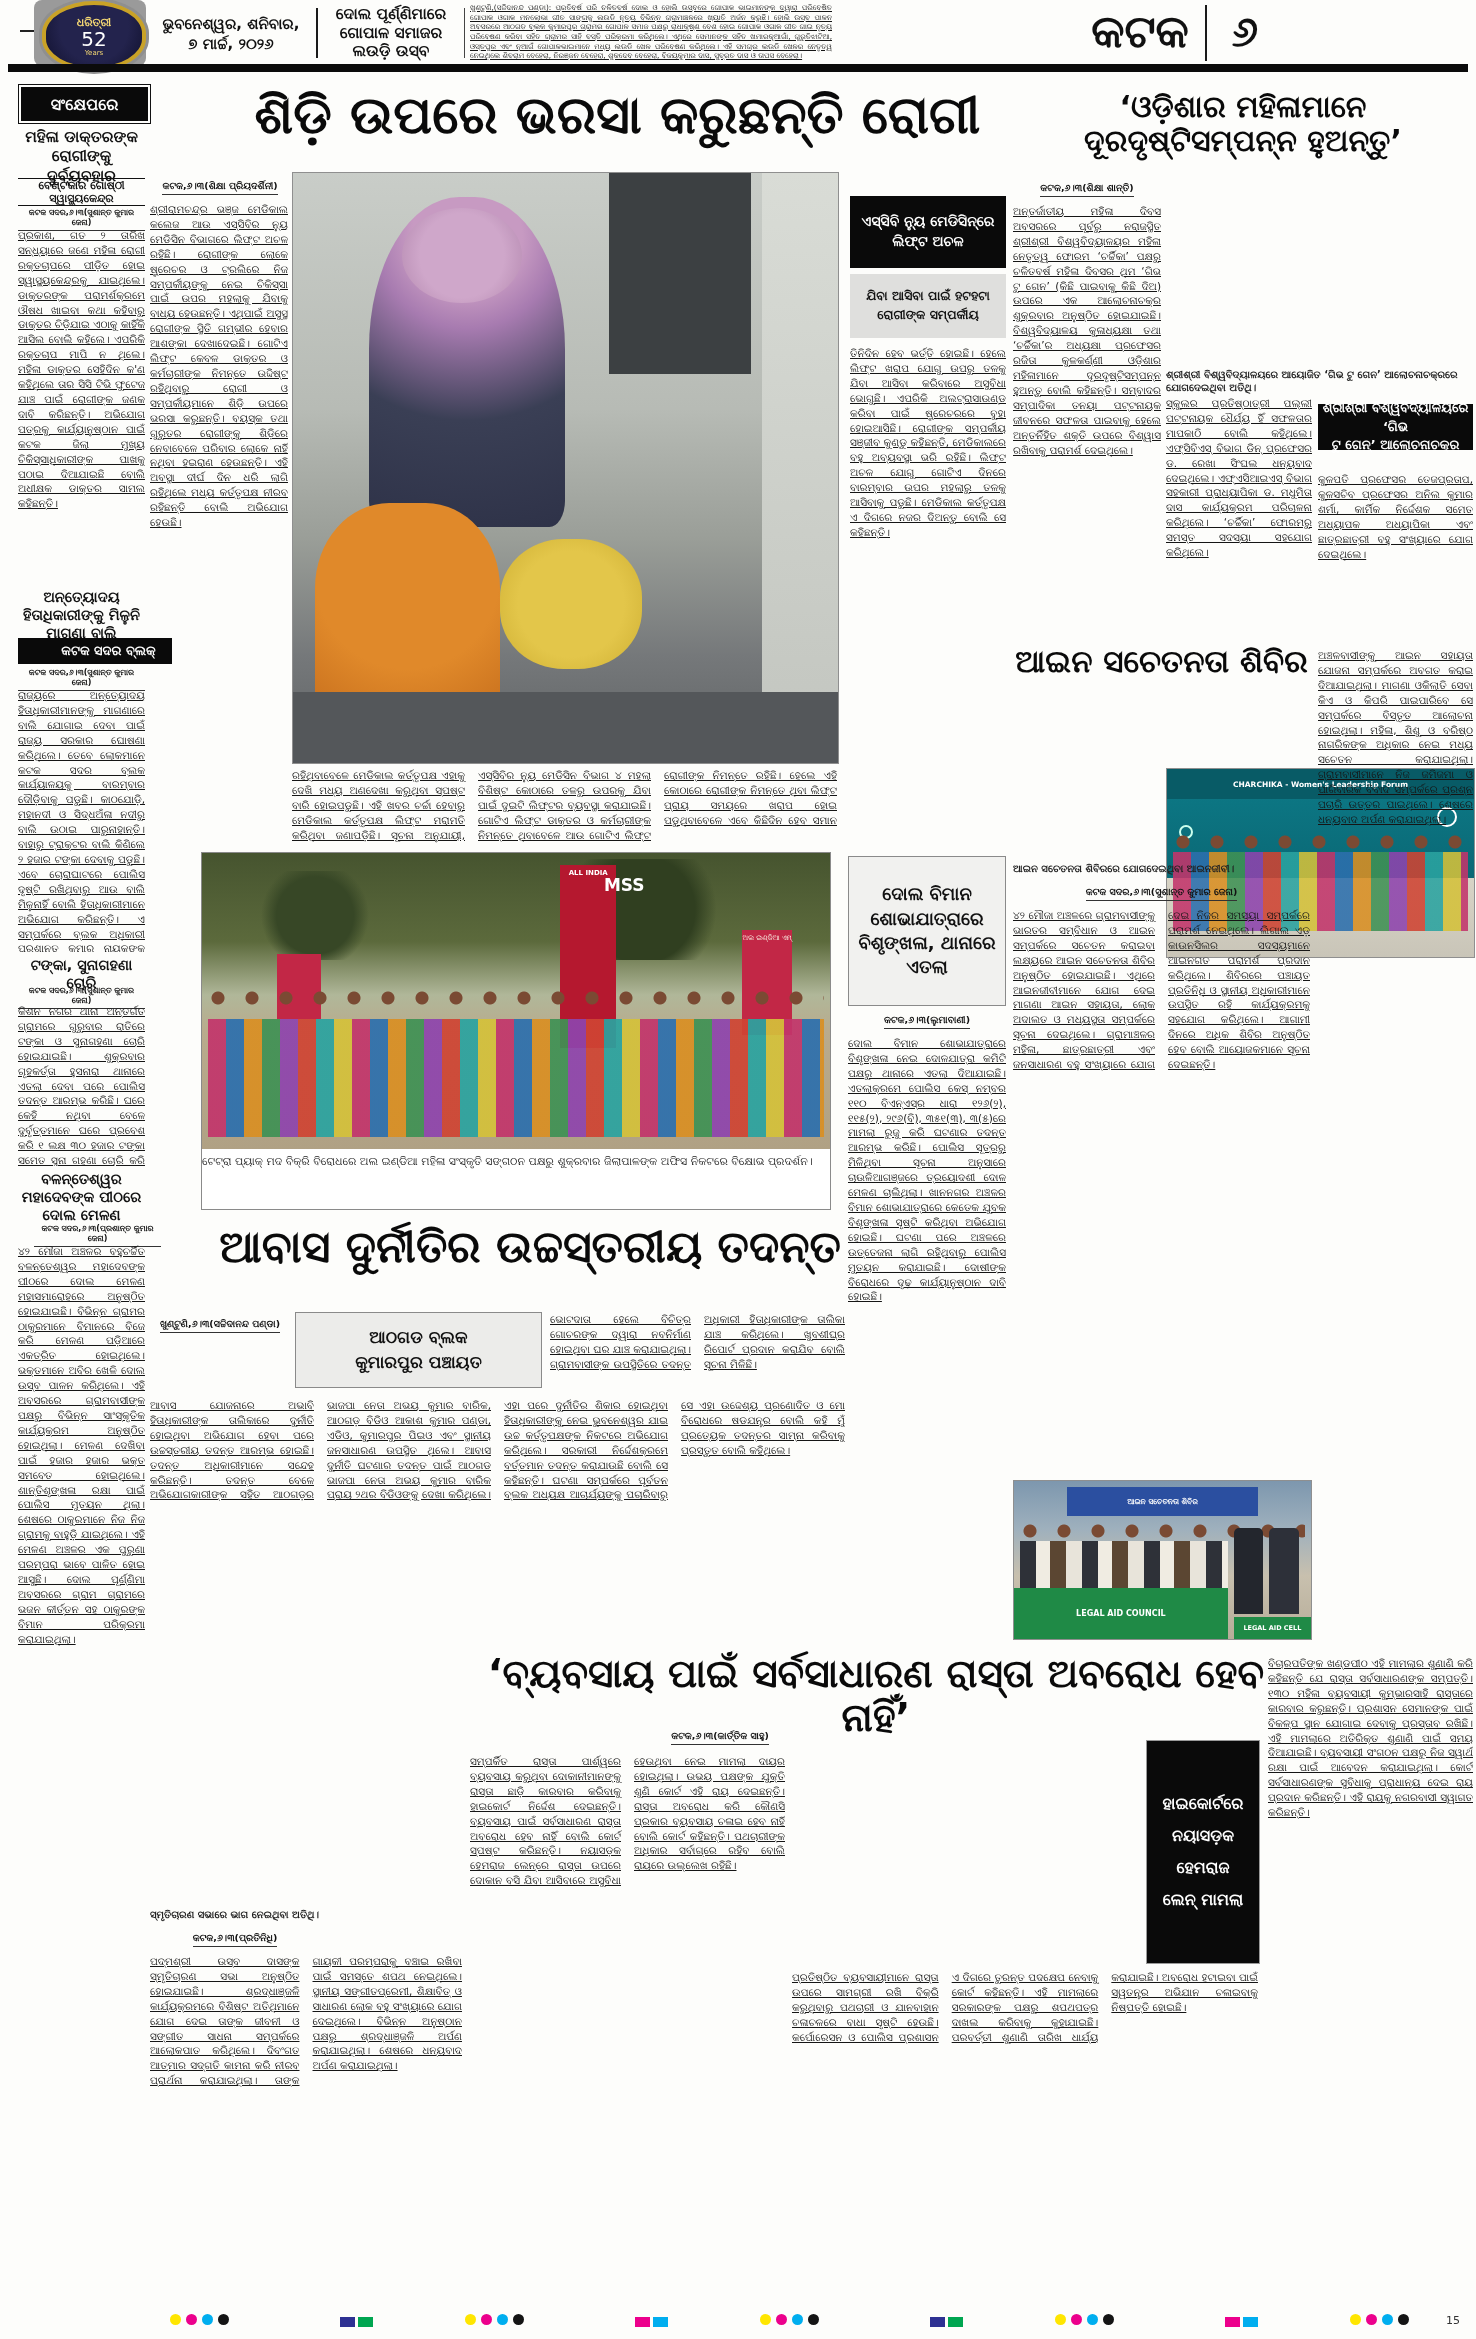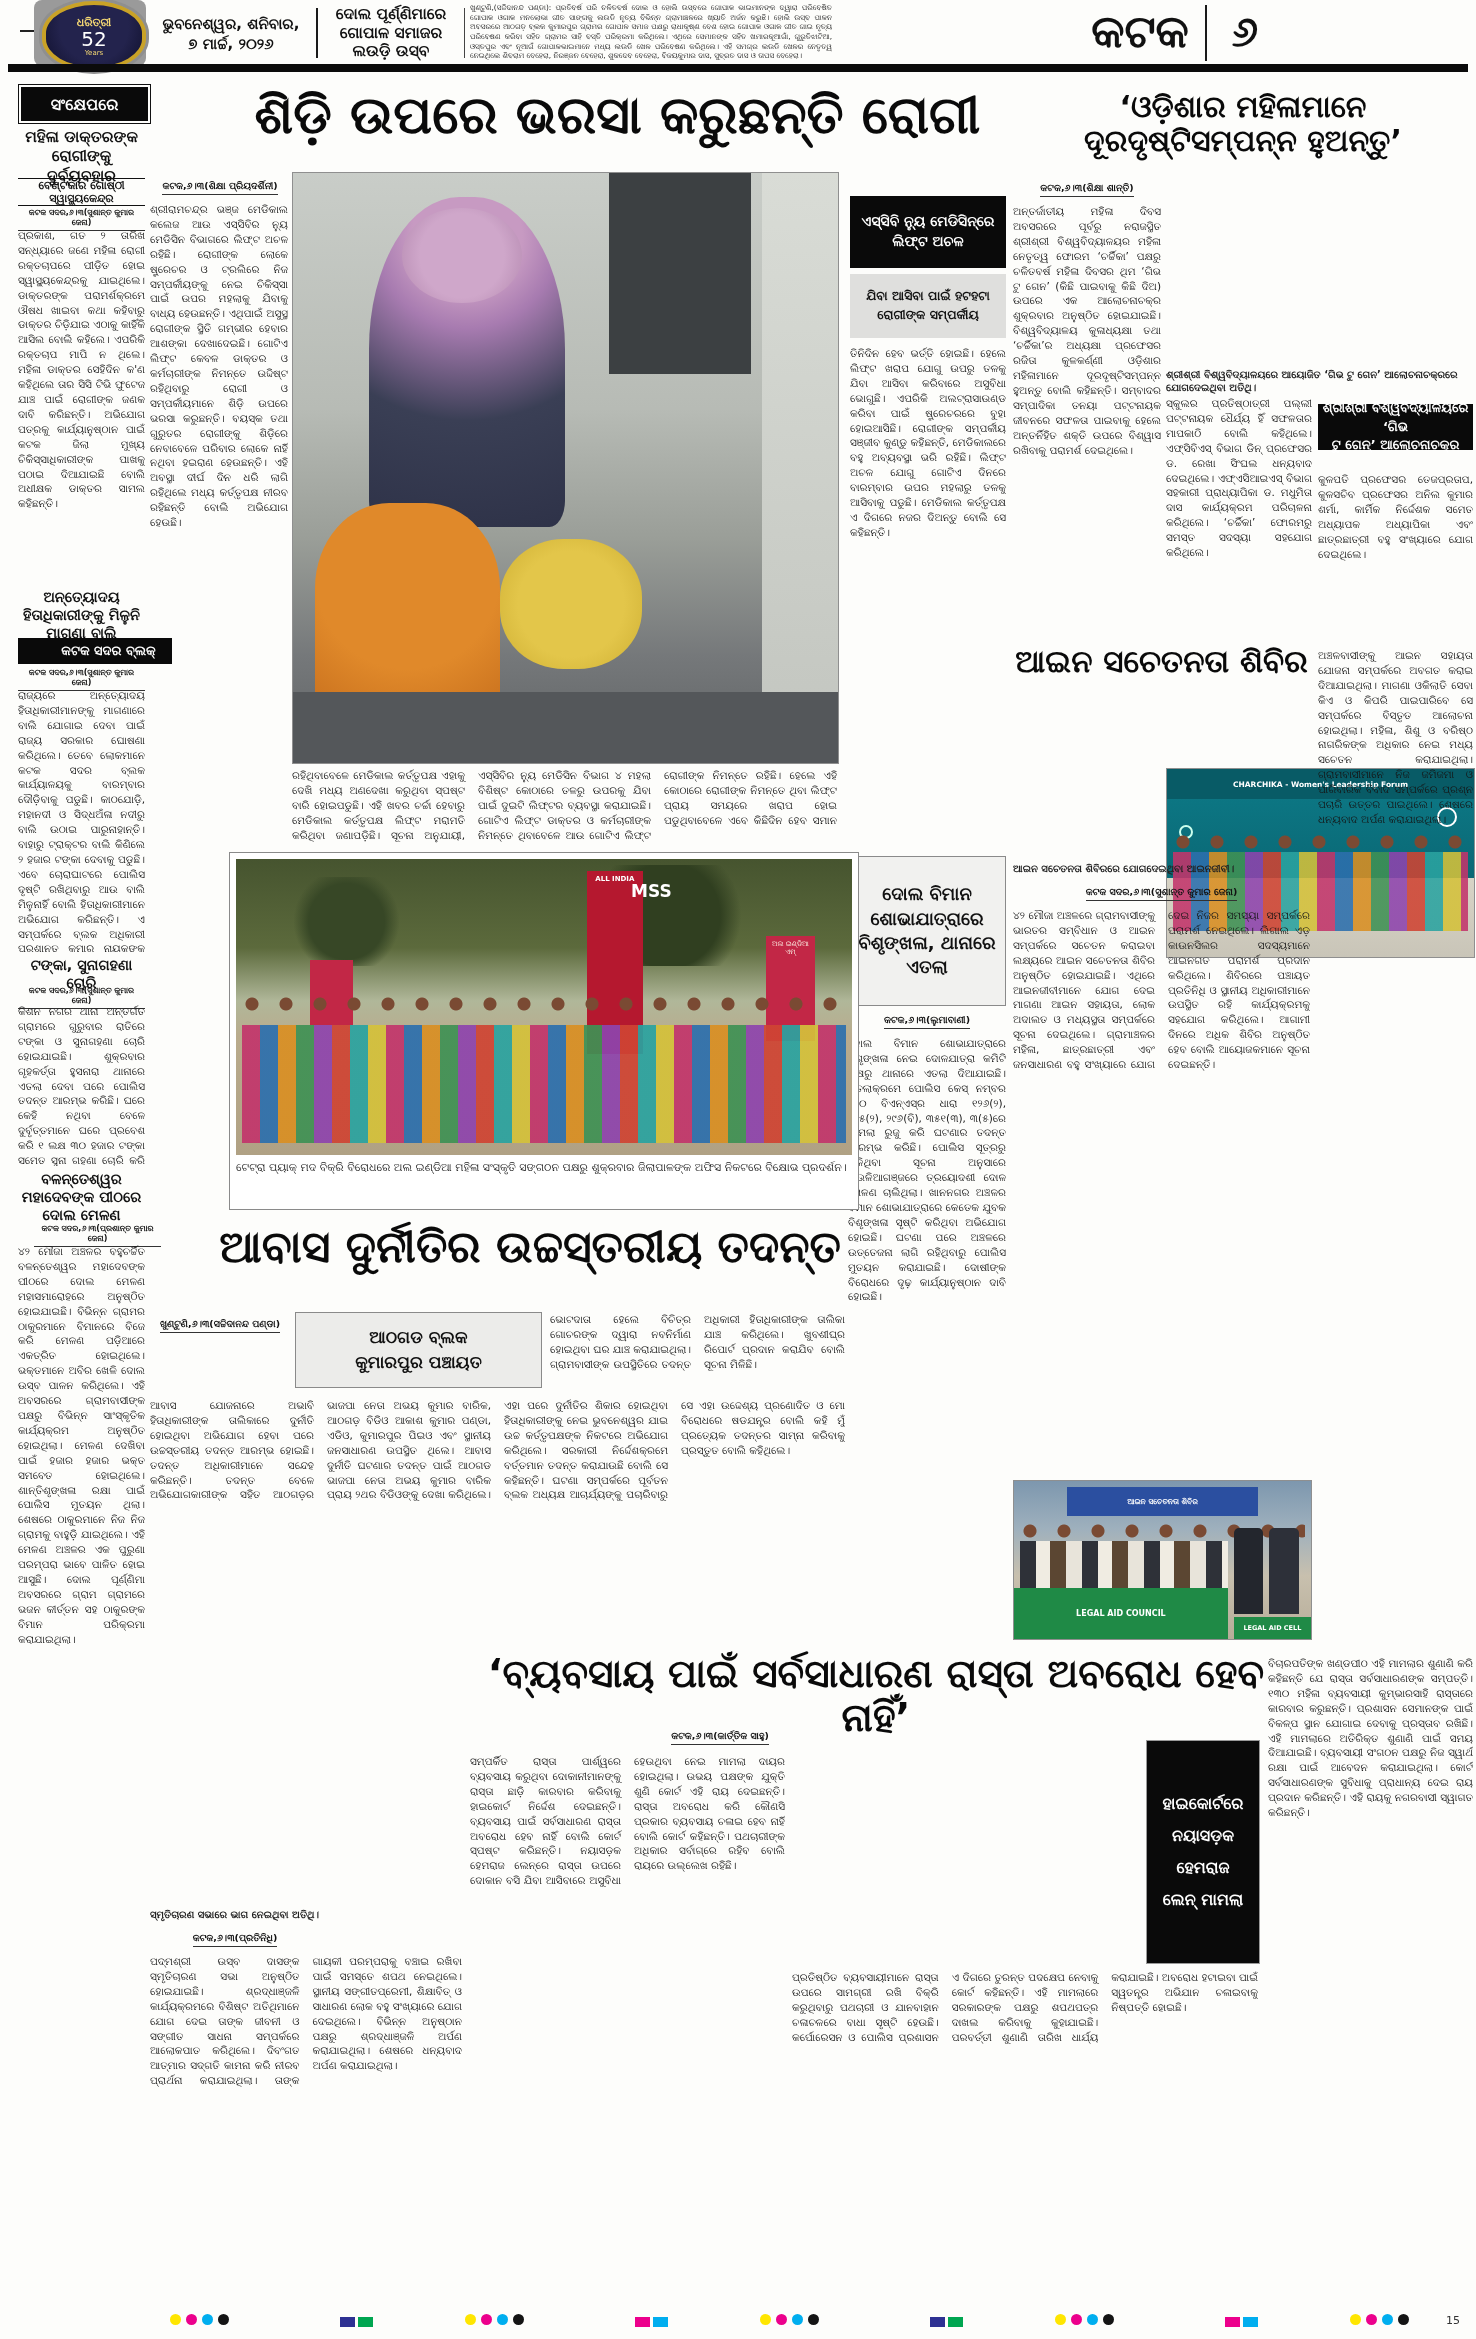--- a/index.html
+++ b/index.html
@@ -1,19 +1,19 @@
 <!DOCTYPE html>
 <html><head>
 <meta charset="utf-8">
 <style>
   html,body{margin:0;padding:0;background:#777;}
   .page{position:relative;width:1476px;height:2339px;background:#fdfdfb;overflow:hidden;
         font-family:"DejaVu Sans",sans-serif;color:#111;}
   .abs{position:absolute;}
-  .body-text{font-size:10.5px;line-height:1.42;text-align:justify;color:#151515;overflow:hidden;}
+  .body-text{font-size:10.5px;line-height:1.42;text-align:justify;color:#151515;overflow:hidden;text-decoration:underline;}
   .cols2{column-count:2;column-gap:13px;}
   .cols3{column-count:3;column-gap:13px;}
   .cols4{column-count:4;column-gap:13px;}
   .headline{font-weight:bold;color:#0a0a0a;text-align:center;line-height:1.12;}
   .byline{font-size:9.5px;font-weight:bold;text-align:center;color:#111;}
   .byline span{display:inline-block;border-bottom:1px solid #333;padding-bottom:2px;}
   .caption{font-size:10px;font-weight:bold;color:#222;line-height:1.3;}
   .blackbox{background:#0a0a0a;color:#fff;font-weight:bold;text-align:center;
             display:flex;flex-direction:column;justify-content:center;}
   .graybox{background:#e7e7e5;border:1px solid #8a8a8a;color:#111;font-weight:bold;
@@ -121,21 +121,21 @@
     <div>ଶ୍ରୀଶ୍ରୀ ବିଶ୍ୱବିଦ୍ୟାଳୟରେ ‘ଗିଭ</div>
     <div>ଟୁ ଗେନ୍’ ଆଲୋଚନାଚକ୍ର</div>
   </div>
   <div class="abs body-text" style="left:1166px;top:396px;width:146px;height:244px;">ସ୍କୁଲର ପ୍ରତିଷ୍ଠାତ୍ରୀ ପଲ୍ଲୀ ପଟ୍ଟନାୟକ ଧୈର୍ଯ୍ୟ ହିଁ ସଫଳତାର ମାପକାଠି ବୋଲି କହିଥିଲେ। ଏଫ୍‌ସିବିଏସ୍ ବିଭାଗ ଡିନ୍ ପ୍ରଫେସର ଡ. ରେଖା ସିଂଘଲ ଧନ୍ୟବାଦ ଦେଇଥିଲେ। ଏଫ୍‌ଏସିଆଇଏସ୍ ବିଭାଗ ସହକାରୀ ପ୍ରାଧ୍ୟାପିକା ଡ. ମଧୁମିତା ଦାସ କାର୍ଯ୍ୟକ୍ରମ ପରିଚାଳନା କରିଥିଲେ। ‘ଚର୍ଚ୍ଚିକା’ ଫୋରମରୁ ସମସ୍ତ ସଦସ୍ୟା ସହଯୋଗ କରିଥିଲେ।</div>
   <div class="abs body-text" style="left:1318px;top:472px;width:155px;height:168px;">କୁଳପତି ପ୍ରଫେସର ତେଜପ୍ରତାପ, କୁଳସଚିବ ପ୍ରଫେସର ଅନିଲ କୁମାର ଶର୍ମା, କାର୍ମିକ ନିର୍ଦ୍ଦେଶକ ସମେତ ଅଧ୍ୟାପକ ଅଧ୍ୟାପିକା ଏବଂ ଛାତ୍ରଛାତ୍ରୀ ବହୁ ସଂଖ୍ୟାରେ ଯୋଗ ଦେଇଥିଲେ।</div>
 
   <div class="abs graybox" style="left:848px;top:856px;width:158px;height:150px;font-size:18px;line-height:1.35;background:#f1f1ef;padding:4px;box-sizing:border-box;">ଦୋଲ ବିମାନ ଶୋଭାଯାତ୍ରାରେ ବିଶୃଙ୍ଖଳା, ଥାନାରେ ଏତଲା</div>
   <div class="abs byline" style="left:848px;top:1014px;width:158px;"><span>କଟକ,୬।୩(ଲୁମାବାଣୀ)</span></div>
   <div class="abs body-text" style="left:848px;top:1036px;width:158px;height:592px;">ଦୋଲ ବିମାନ ଶୋଭାଯାତ୍ରାରେ ବିଶୃଙ୍ଖଳା ନେଇ ଦୋଳଯାତ୍ରା କମିଟି ପକ୍ଷରୁ ଥାନାରେ ଏତଲା ଦିଆଯାଇଛି। ଏତଲାକ୍ରମେ ପୋଲିସ କେସ୍ ନମ୍ବର ୧୧୦ ବିଏନ୍‌ଏସ୍‌ର ଧାରା ୧୨୬(୨), ୧୧୫(୨), ୨୯୬(ବି), ୩୫୧(୩), ୩(୫)ରେ ମାମଲା ରୁଜୁ କରି ଘଟଣାର ତଦନ୍ତ ଆରମ୍ଭ କରିଛି। ପୋଲିସ ସୂତ୍ରରୁ ମିଳିଥିବା ସୂଚନା ଅନୁସାରେ ଚାଉଳିଆଗଞ୍ଜରେ ତ୍ରୟୋଦଶୀ ଦୋଳ ମେଳଣ ଚାଲିଥିଲା। ଖାନନଗର ଅଞ୍ଚଳର ବିମାନ ଶୋଭାଯାତ୍ରାରେ କେତେକ ଯୁବକ ବିଶୃଙ୍ଖଳା ସୃଷ୍ଟି କରିଥିବା ଅଭିଯୋଗ ହୋଇଛି। ଘଟଣା ପରେ ଅଞ୍ଚଳରେ ଉତ୍ତେଜନା ଲାଗି ରହିଥିବାରୁ ପୋଲିସ ମୁତୟନ କରାଯାଇଛି। ଦୋଷୀଙ୍କ ବିରୋଧରେ ଦୃଢ଼ କାର୍ଯ୍ୟାନୁଷ୍ଠାନ ଦାବି ହୋଇଛି।</div>
 
-  <div class="abs" style="left:229px;top:852px;width:630px;height:358px;border:1px solid #8a8a8a;background:#fff;padding:6px;box-sizing:border-box;">
+  <div class="abs" style="left:201px;top:852px;width:630px;height:358px;border:1px solid #8a8a8a;background:#fff;box-sizing:border-box;">
     <div class="photo" style="width:100%;height:296px;border:none;background:linear-gradient(180deg,#46542f 0%,#5c6a3c 30%,#79855296 48%,#b9ab8d 60%,#b0a184 100%);">
       <div class="abs" style="left:8%;top:6%;width:20%;height:30%;background:radial-gradient(circle,#374726 0 50%,rgba(0,0,0,0) 70%);"></div>
       <div class="abs" style="left:55%;top:2%;width:30%;height:34%;background:radial-gradient(circle,#303f20 0 50%,rgba(0,0,0,0) 70%);"></div>
       <div class="abs" style="left:57%;top:4%;width:9%;height:62%;background:#b5182f;color:#fff;text-align:center;font-weight:bold;">
         <div style="font-size:7px;margin-top:4px;">ALL INDIA</div>
         <div style="font-size:17px;line-height:1;margin-left:44px;">MSS</div>
       </div>
       <div class="abs" style="left:86%;top:26%;width:8%;height:34%;background:#c22746;color:#ffe;font-size:7px;text-align:center;padding-top:4px;">ଅଲ ଇଣ୍ଡିଆ ଏମ୍</div>
       <div class="abs" style="left:12%;top:34%;width:7%;height:22%;background:#c22746;"></div>
       <div class="abs heads-row" style="left:1%;top:46%;width:98%;height:18px;"></div>

